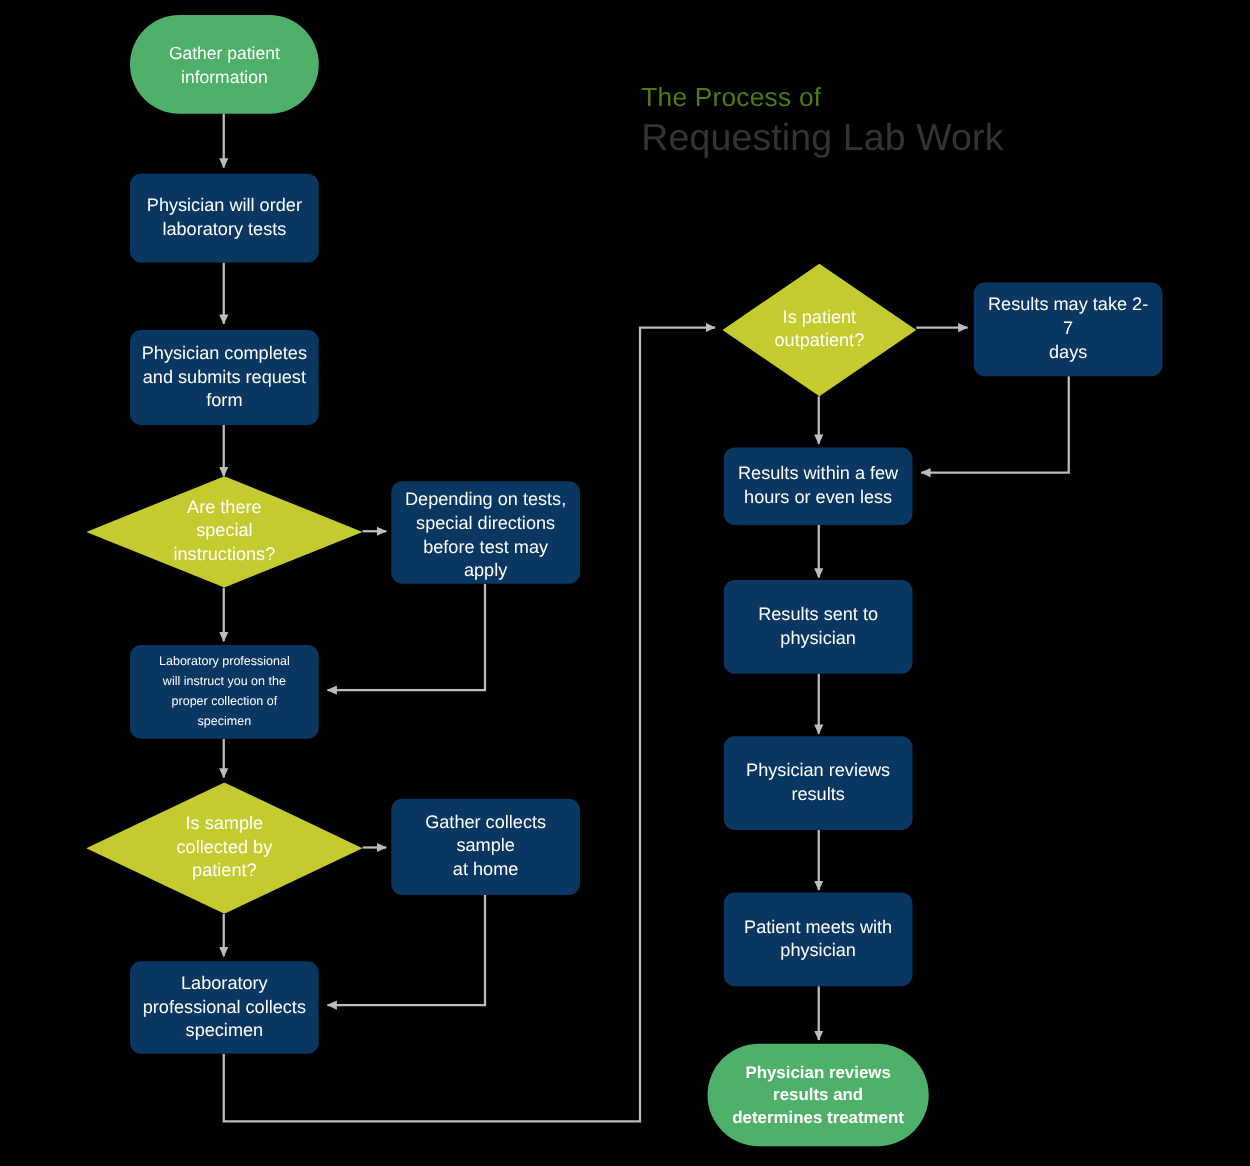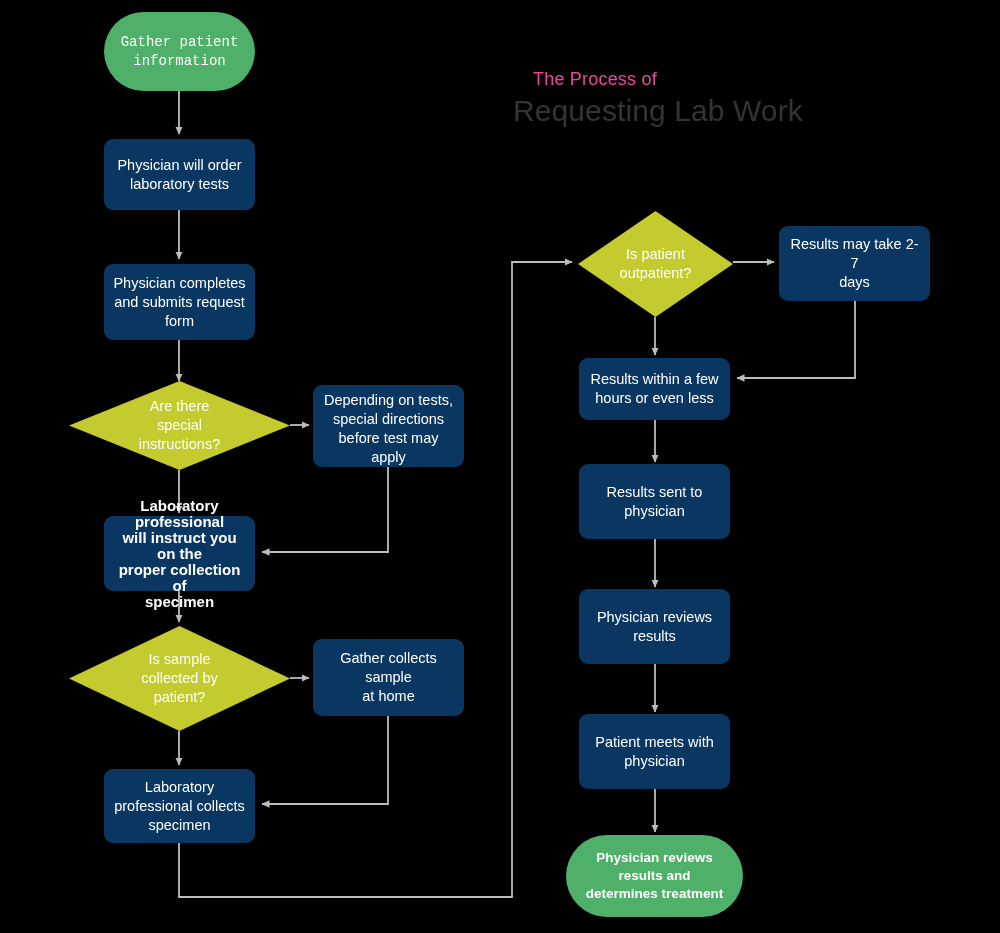--- a/index.html
+++ b/index.html
@@ -25,26 +25,25 @@
     height: 933px;
     pointer-events: none;
   }
   .title-block {
     position: absolute;
     left: 513px;
     top: 66px;
     user-select: none;
   }
   .title-small {
-    font-size: 18px;
-    color: #ec4899;
+    font-size: 21px;
+    color: #4d7c0f;
     line-height: 26px;
     letter-spacing: 0.2px;
     font-weight: 400;
-    margin-left: 20px;
   }
   .title-big {
     font-size: 30px;
     color: #343437;
     line-height: 36px;
     letter-spacing: 0.1px;
     font-weight: 400;
     margin-top: 1px;
   }
   .node {
@@ -65,37 +64,36 @@
     white-space: pre-line;
   }
   .node.process {
     background: #0a3761;
     border-radius: 9px;
     font-size: 14.5px;
     line-height: 19px;
     font-weight: 400;
   }
   .node.process.small {
-    font-size: 15px;
+    font-size: 10px;
     line-height: 16px;
-    font-weight: 700;
+    font-weight: 400;
     align-items: center;
   }
   .node.terminator {
     background: #4fb169;
     border-radius: 44px;
     font-size: 13.5px;
     line-height: 18px;
     font-weight: 700;
   }
   .node.terminator.start {
     font-weight: 400;
     font-size: 14px;
     line-height: 19px;
-    font-family: Liberation Mono, monospace;
   }
   .node.decision {
     background: transparent;
     font-size: 14.5px;
     line-height: 19px;
   }
   .node.decision .diamond-shape {
     position: absolute;
     left: 0; top: 0;
     width: 100%; height: 100%;

